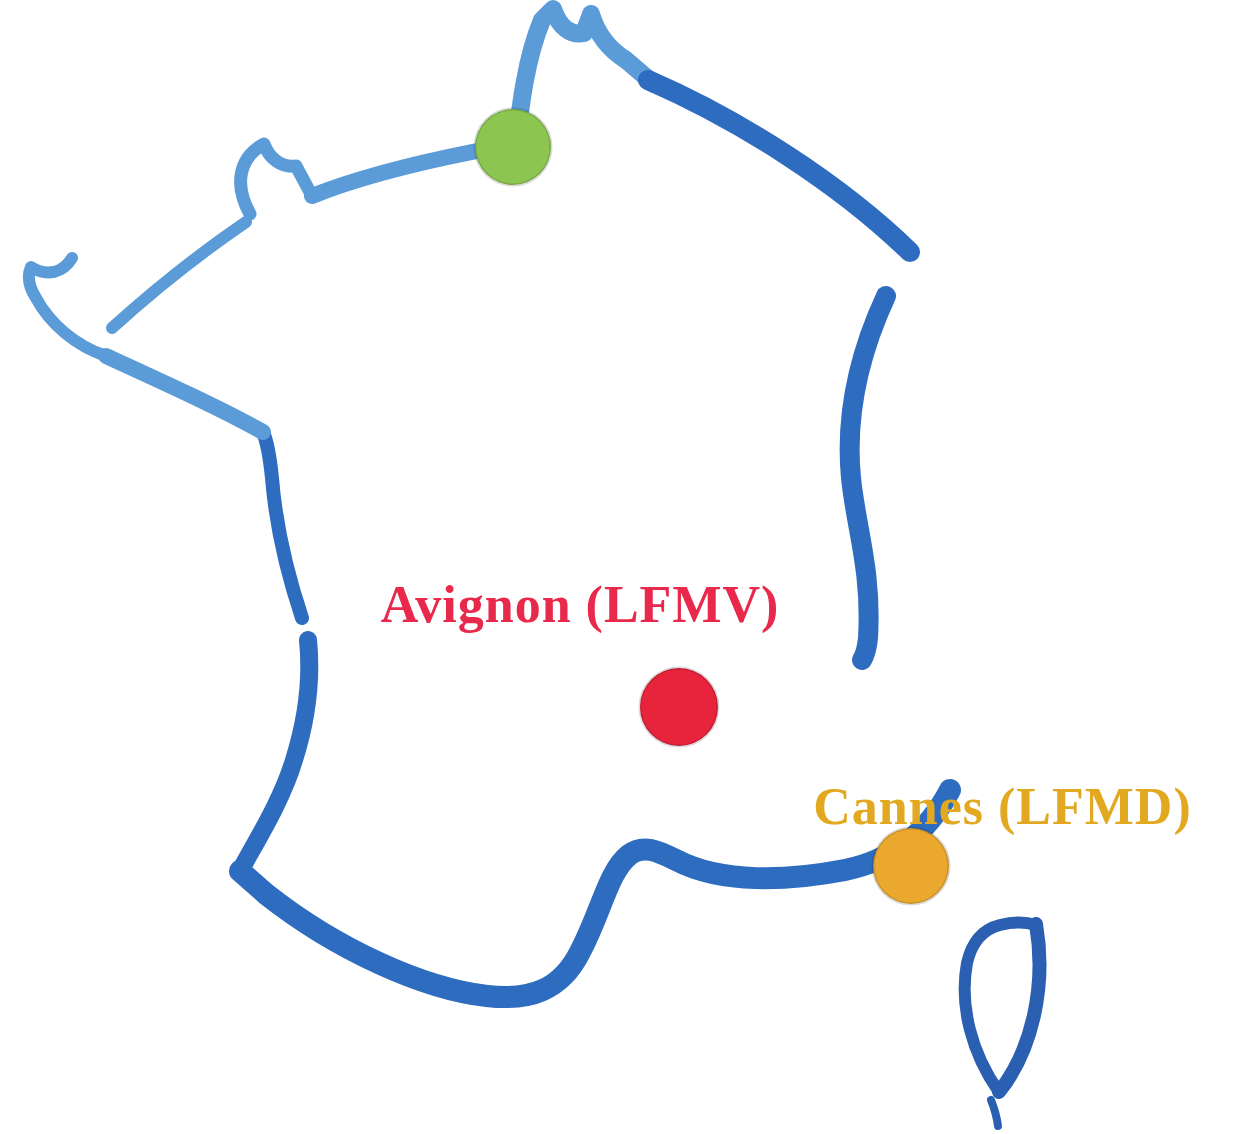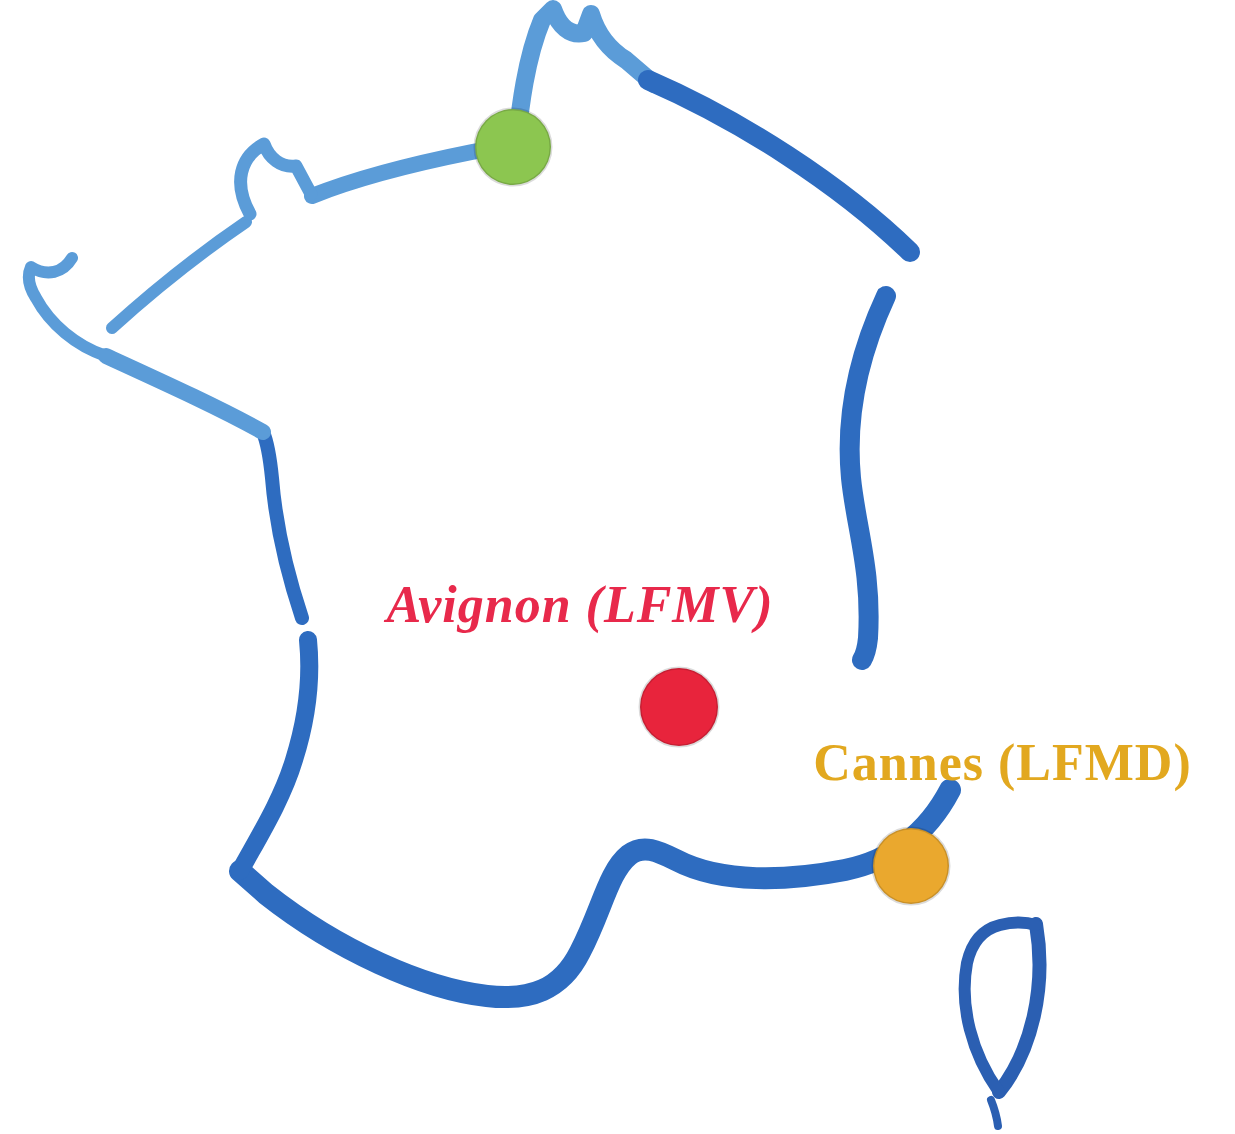--- a/index.html
+++ b/index.html
@@ -35,21 +35,21 @@
   .marker-label {
     position: absolute;
     font-weight: 700;
     text-align: center;
     font-size: 52px;
     letter-spacing: 1px;
     white-space: nowrap;
     line-height: 1.1;
   }
   #label-letouquet { left: 330px; top: 214px; width: 596px; }
-  #label-avignon   { left: 295px; top: 576px; width: 570px; font-style: italic; }
+  #label-avignon   { left: 295px; top: 576px; width: 570px; }
   #label-cannes    { left: 770px; top: 734px; width: 465px; }
 </style>
 </head>
 <body>
 
 <div class="stage">
 
   <svg class="map-svg" viewBox="0 0 1235 1134" xmlns="http://www.w3.org/2000/svg">
     <g>
 
@@ -85,15 +85,15 @@
     <g>
       <circle class="dot" cx="513" cy="147" r="38" fill="#8CC650"></circle>
       <circle class="dot" cx="679" cy="707" r="39" fill="#E8243C"></circle>
       <circle class="dot" cx="911" cy="866" r="38" fill="#EAA82E"></circle>
     </g>
   </svg>
 
 
   <div class="marker-label" id="label-avignon" style="color: rgb(232, 41, 75);">Avignon (LFMV)</div>
 
-  <div class="marker-label" id="label-cannes" style="color: rgb(226, 168, 31);">Cannes (LFMD)</div>
+  <div class="marker-label" id="label-cannes" style="color: rgb(226, 168, 31); margin-top: 44px;">Cannes (LFMD)</div>
 
 </div>
 
 </body></html>

